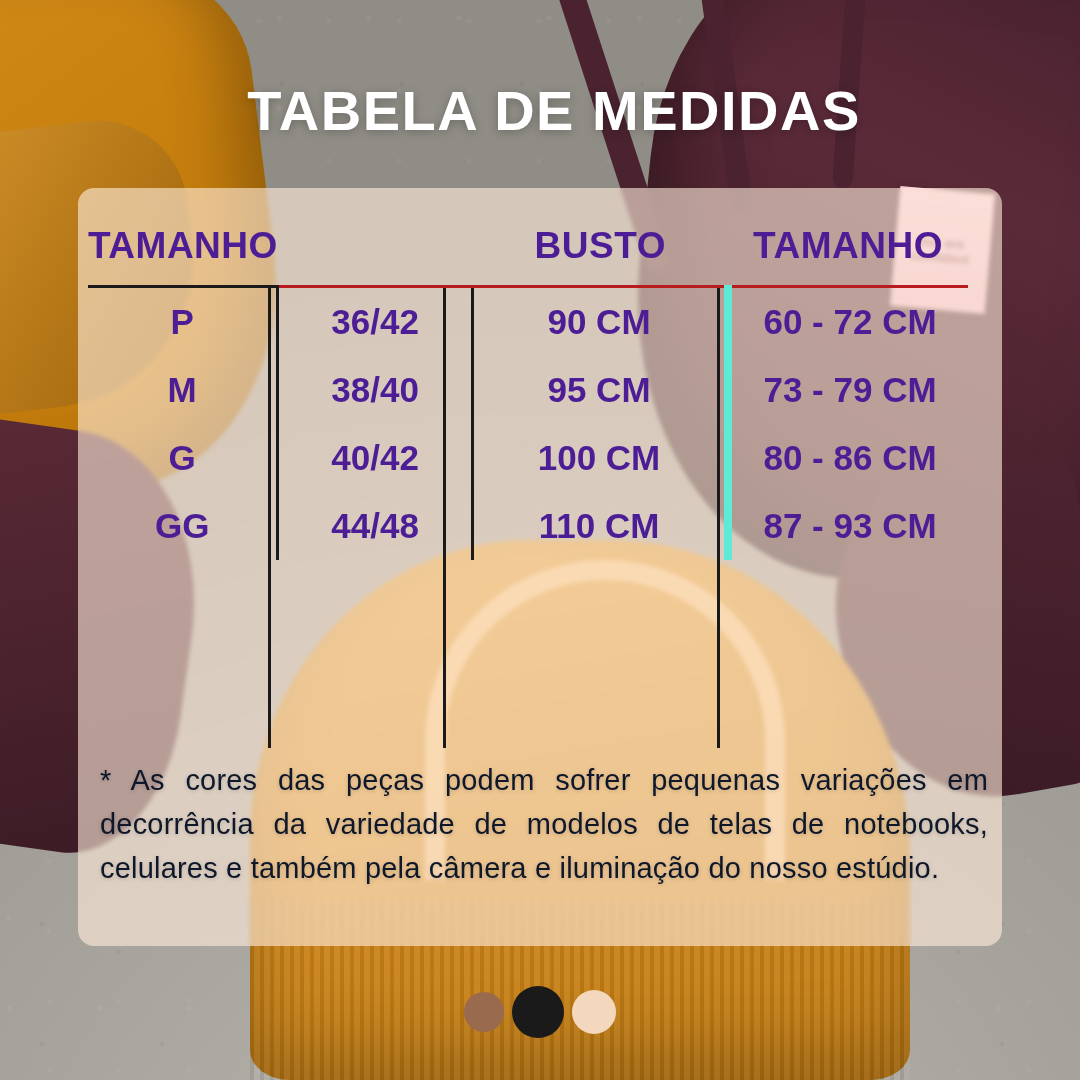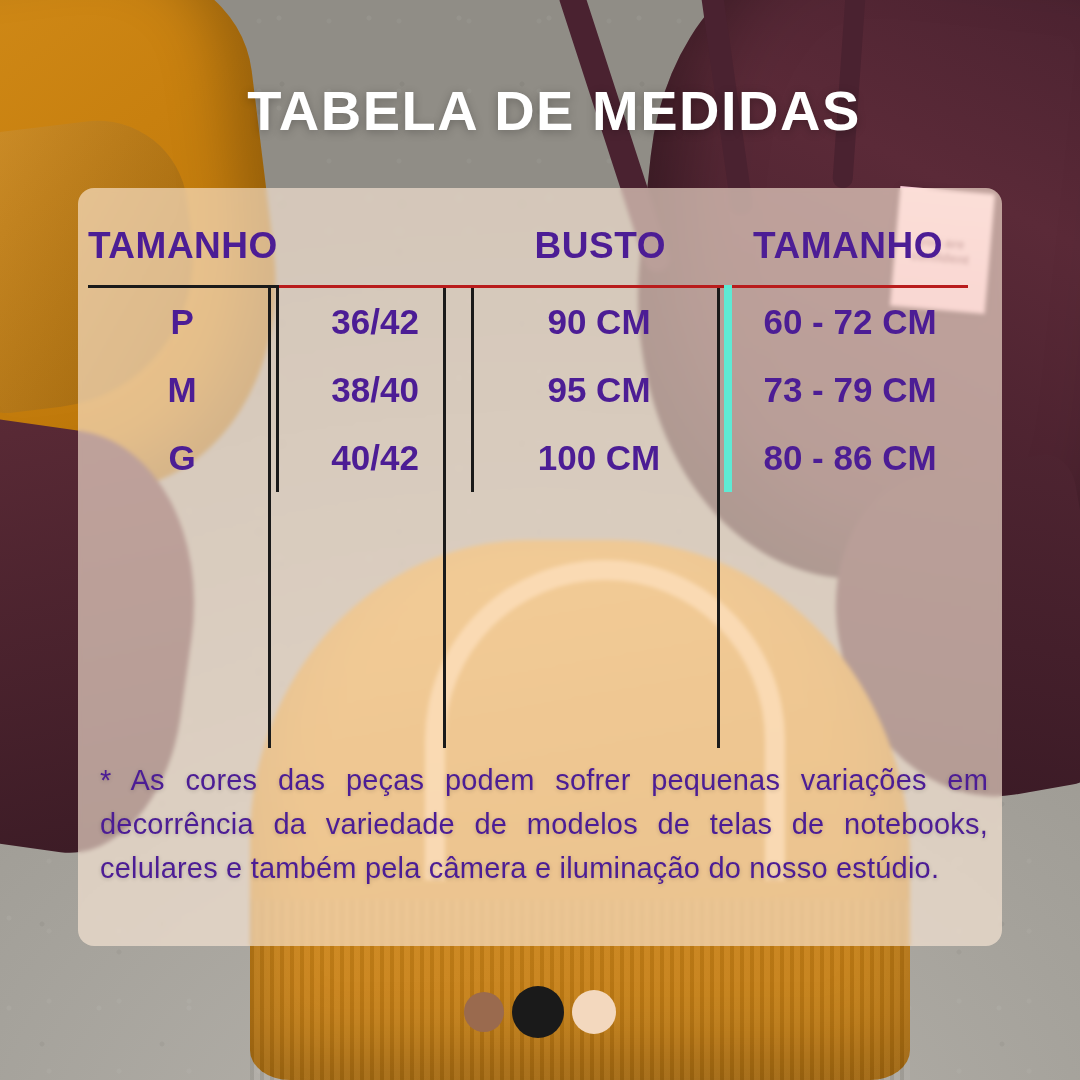--- a/index.html
+++ b/index.html
@@ -202,21 +202,21 @@
     height: 460px;
   }
   .vrule-1 { left: 268px; }
   .vrule-2 { left: 443px; }
   .vrule-3 { left: 717px; }
 
   .disclaimer {
     position: absolute;
     left: 100px; top: 758px;
     width: 888px;
-    color: #4c1d95;
+    color: #0f172a;
     font-size: 29px;
     line-height: 1.52;
     text-align: justify;
     letter-spacing: .2px;
     text-shadow: 0 1px 4px rgba(0,0,0,.18);
   }
 
   
   .swatches {
     position: absolute;
@@ -280,20 +280,26 @@
         <td class="col-num">38/40</td>
         <td class="col-bust">95 CM</td>
         <td class="col-waist">73 - 79 CM</td>
       </tr>
       <tr>
         <td class="col-size">G</td>
         <td class="col-num">40/42</td>
         <td class="col-bust">100 CM</td>
         <td class="col-waist">80 - 86 CM</td>
       </tr>
+      <tr>
+        <td class="col-size">GG</td>
+        <td class="col-num">44/48</td>
+        <td class="col-bust">110 CM</td>
+        <td class="col-waist">87 - 93 CM</td>
+      </tr>
     </tbody>
   </table>
 
   <div class="disclaimer">* As cores das peças podem sofrer pequenas variações em decorrência da variedade de modelos de telas de notebooks, celulares e também pela câmera e iluminação do nosso estúdio.</div>
 
   <div class="swatches">
     <span class="swatch s1"></span>
     <span class="swatch s2"></span>
     <span class="swatch s3"></span>
   </div>

